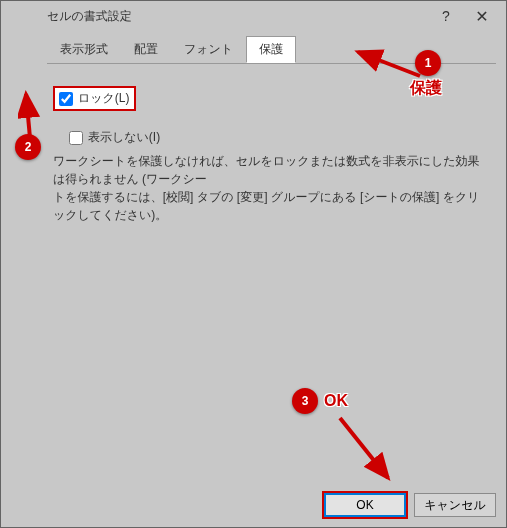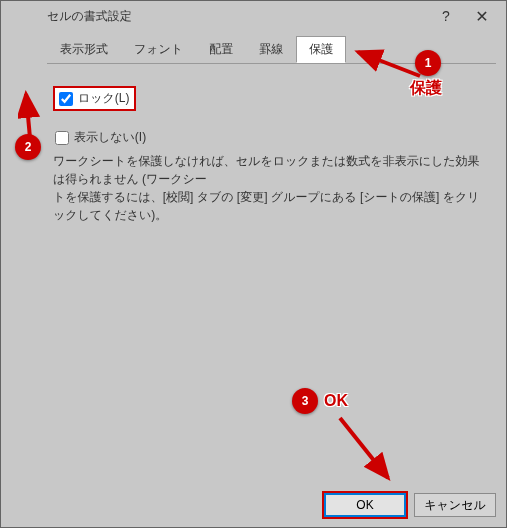--- a/index.html
+++ b/index.html
@@ -11,21 +11,21 @@
   .titlebar .title { flex: 1; }
   .titlebar .tbtn { width: 36px; height: 28px; display: flex; align-items: center; justify-content: center; font-size: 14px; color: #333; }
   .titlebar .close { font-size: 16px; }
   
   .tabbar { display: flex; align-items: flex-end; padding: 2px 10px 0 10px; height: 32px; position: relative; }
   .tab { padding: 4px 12px; font-size: 12px; color: #333; border: 1px solid transparent; position: relative; }
   .tab.active { background: #fff; border: 1px solid #999; border-bottom: 1px solid #fff; z-index: 2; }
   
   .pane { margin: 0 10px 4px 10px; padding: 8px 6px; border-top: 1px solid #999; flex: 1; position: relative; background: #c8c8c8; }
   
-  .checkrow { display: flex; align-items: center; margin: 4px 2px; font-size: 12px; color: #333; }
+  .checkrow { display: flex; align-items: center; margin: 4px 16px; font-size: 12px; color: #333; }
   .checkrow input { width: 14px; height: 14px; margin-right: 5px; }
   .checkrow.highlighted { display: inline-flex; border: 2px solid #c00; background: #fff; padding: 2px 4px; margin: 14px 0; }
   
   .desc { font-size: 12px; color: #333; line-height: 1.5; margin-top: 6px; }
   
   .btnrow { display: flex; justify-content: flex-end; gap: 8px; padding: 8px 10px 10px 10px; }
   .btn { min-width: 82px; height: 24px; font-size: 12px; background: #d4d4d4; border: 1px solid #8a8a8a; display: flex; align-items: center; justify-content: center; }
   .btn.ok { background: #e3e3e3; border: 2px solid #0078d7; box-shadow: 0 0 0 2px #c00; }
   
   
@@ -41,23 +41,22 @@
 <div class="dialog">
 
   <div class="titlebar">
     <span class="title">セルの書式設定</span>
     <div class="tbtn">?</div>
     <div class="tbtn close">✕</div>
   </div>
 
   <div class="tabbar">
     <div class="tab">表示形式</div>
+    <div class="tab">配置</div>
     <div class="tab">フォント</div>
-    <div class="tab">配置</div>
-    <div class="tab">罫線</div>
     <div class="tab active">保護</div>
   </div>
 
   <div class="pane">
     <label class="checkrow highlighted">
       <input type="checkbox" checked="" style="">
       <span>ロック(L)</span>
     </label>
     <br>
     <label class="checkrow">

